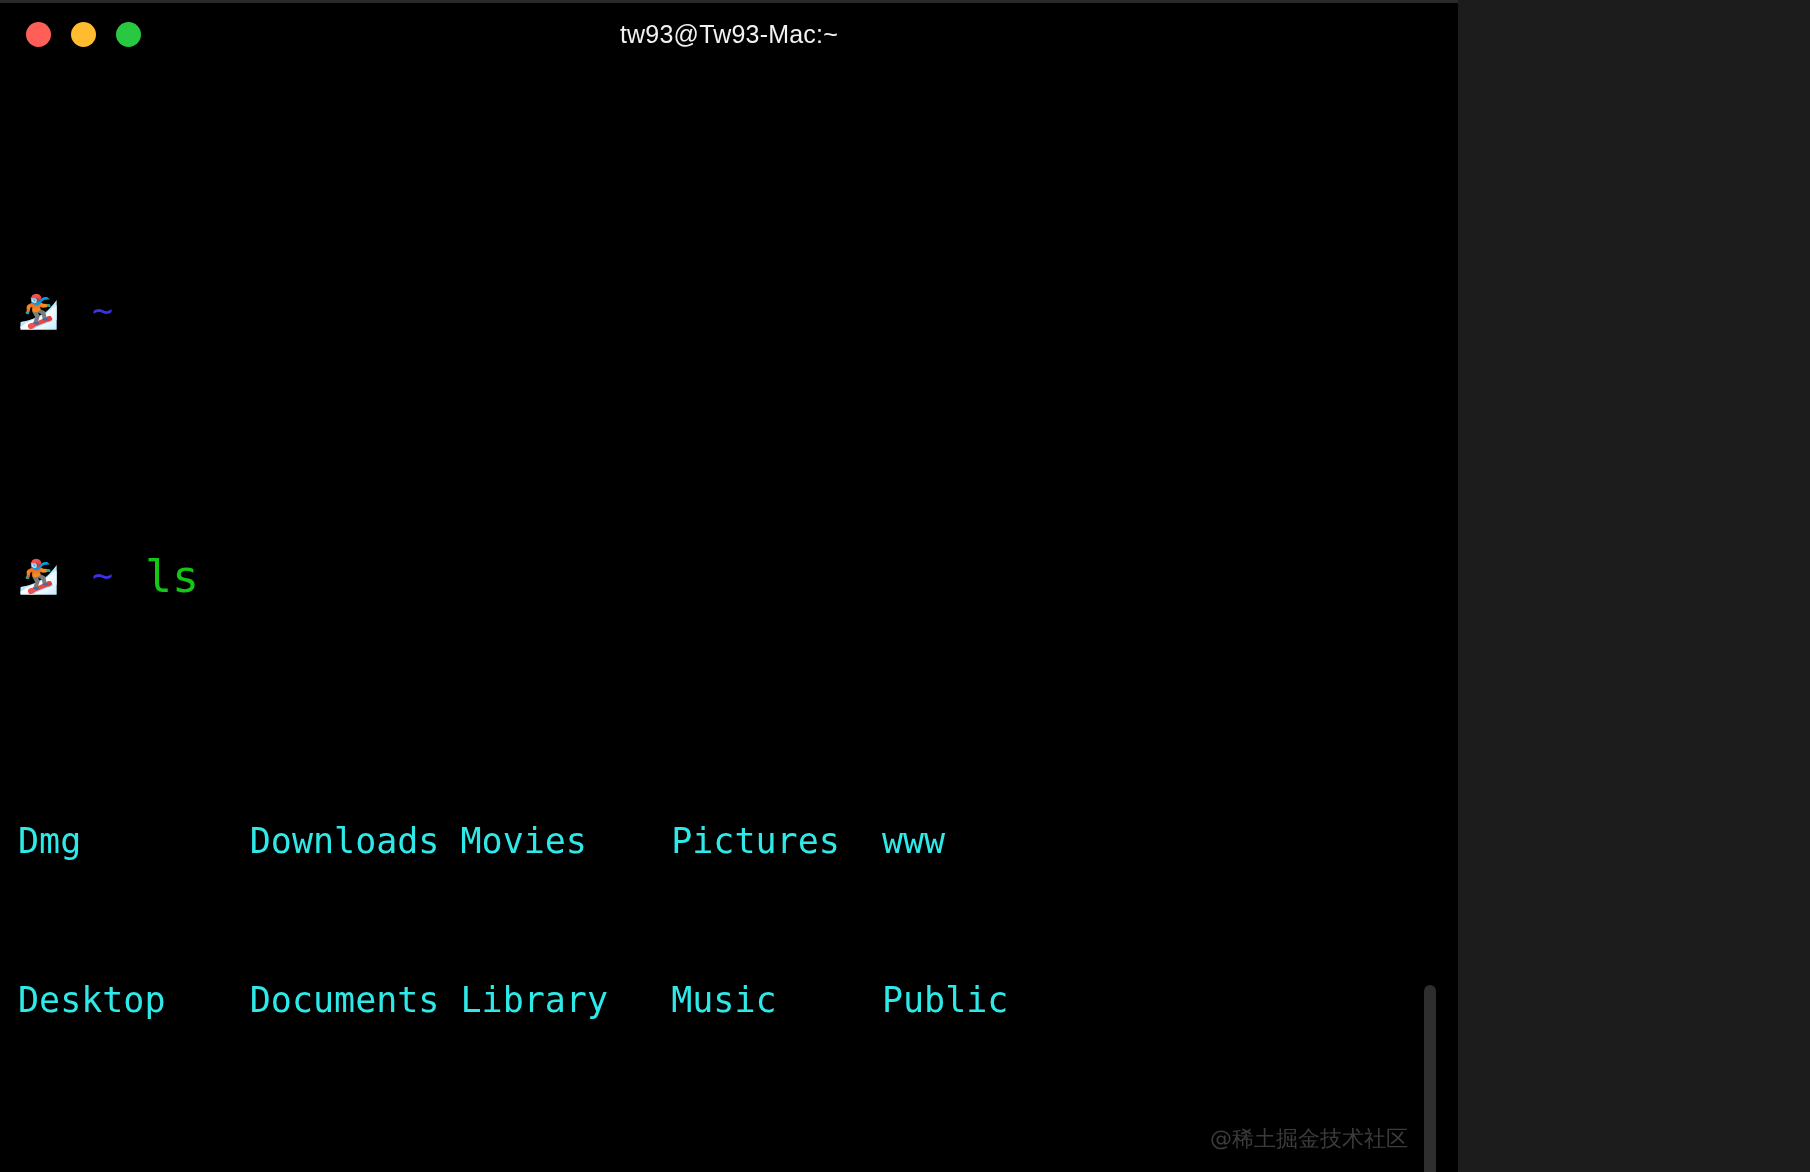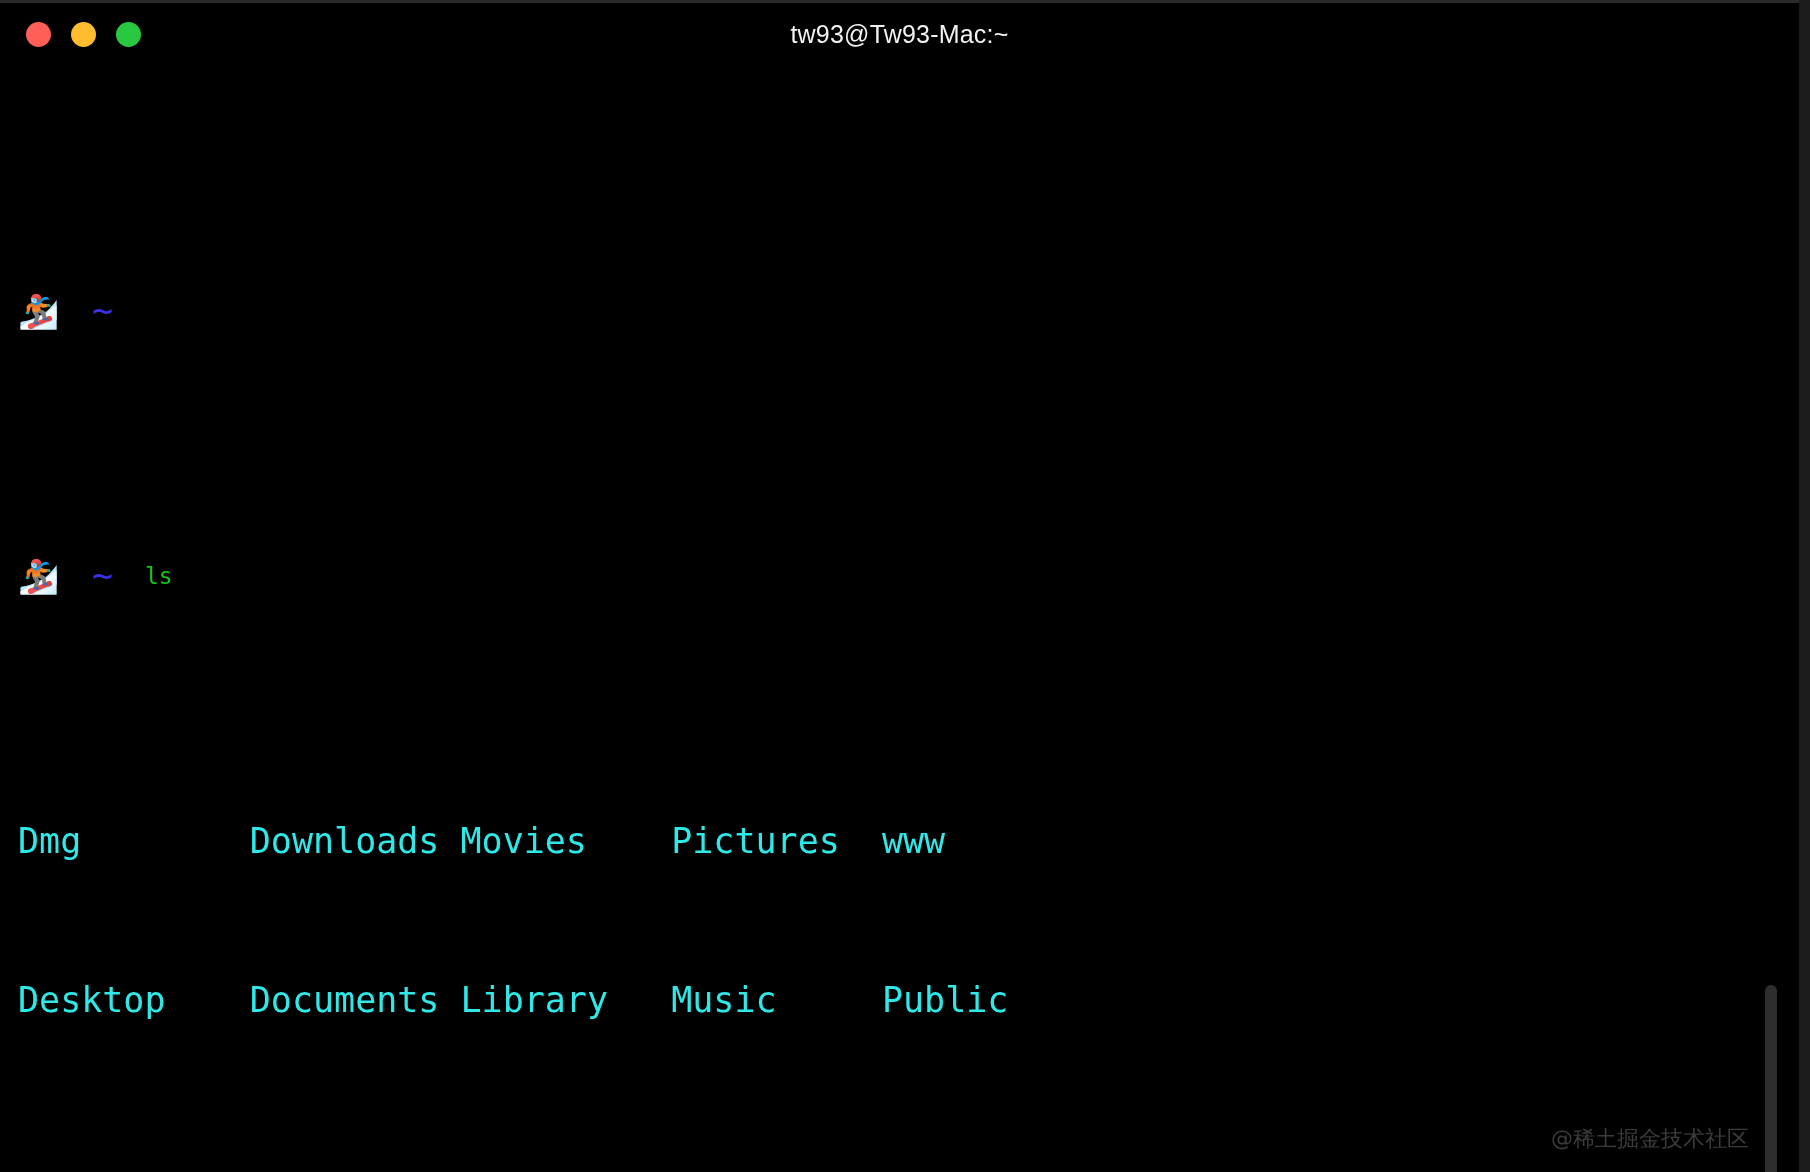--- a/index.html
+++ b/index.html
@@ -9,21 +9,21 @@
   }
   body {
     width: 1810px;
     height: 1172px;
     overflow: hidden;
     font-family: "DejaVu Sans Mono", "Liberation Mono", monospace;
   }
 
   #window {
     position: relative;
-    width: 1799px;
+    width: 1458px;
     height: 1172px;
     background: #000000;
     overflow: hidden;
     box-sizing: border-box;
     border-top: 3px solid #2a2a2a;
   }
 
   
   #titlebar {
     position: relative;
@@ -89,21 +89,21 @@
     line-height: 53px;
   }
   .prompt-tilde {
     display: inline-block;
     width: 53px;
     color: #3b32e8;
     font-size: 35px;
   }
   .prompt-cmd {
     color: #15c615;
-    font-size: 23px;
+    font-size: 45px;
   }
 
   
   .ls-row { white-space: pre; height: 53px; color: #2fe9e9; }
 
   
   #scrollbar-track {
     position: absolute;
     right: 10px;
     top: 62px;

